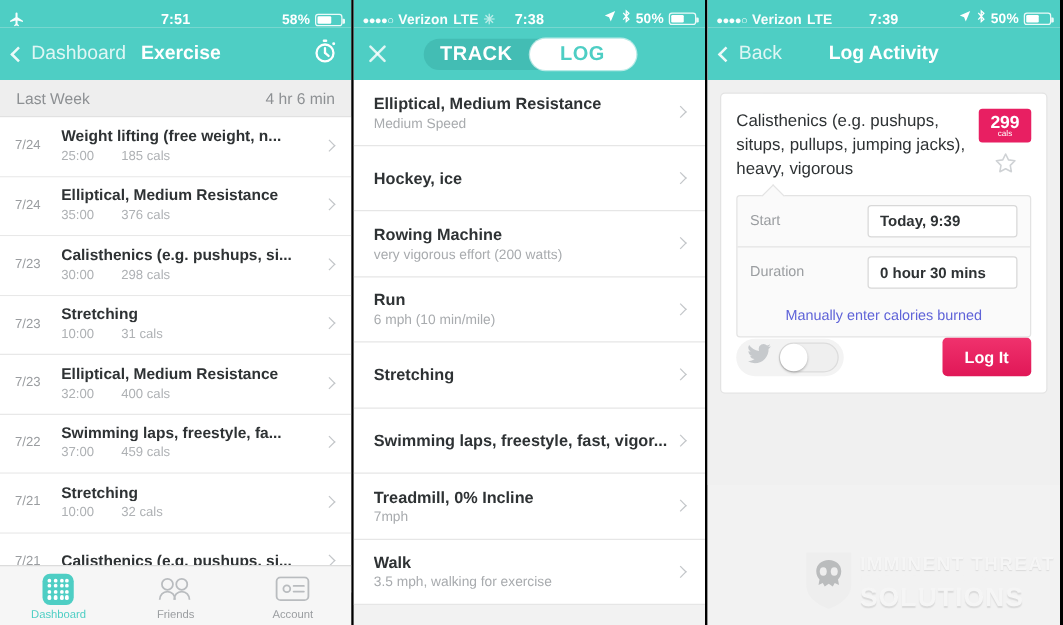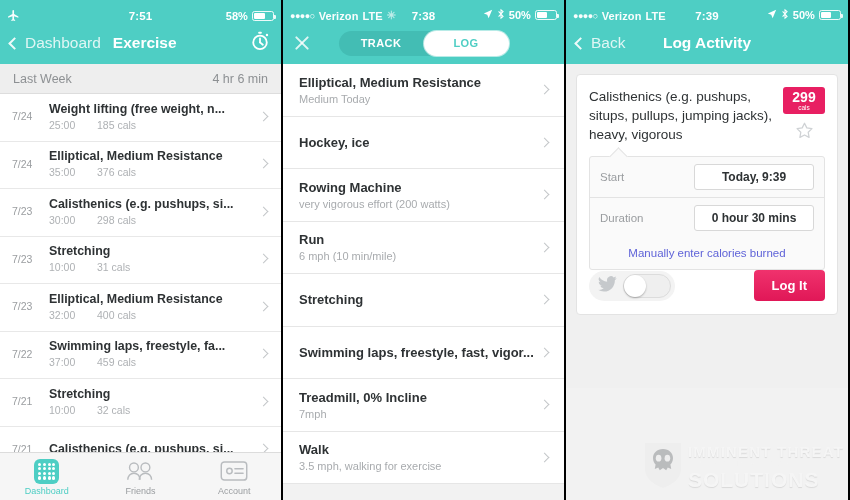--- a/index.html
+++ b/index.html
@@ -131,21 +131,21 @@
   }
   .dash-sq i { background: #fff; border-radius: 50%; }
 
   
   .seg-wrap {
     display: flex; align-items: center; margin: 0 auto;
     background: #43bdb4; border-radius: 14px; height: 25px; padding: 0;
     width: 170px; position: relative; z-index: 2;
   }
   .seg {
-    flex: 1; text-align: center; font-size: 11px; font-weight: bold;
+    flex: 1; text-align: center; font-size: 16px; font-weight: bold;
     color: #ffffff; line-height: 25px; border-radius: 14px; cursor: pointer;
     letter-spacing: .4px;
   }
   .seg.active { background: #ffffff; color: #4ecec4; box-shadow: 0 0 0 1px rgba(255,255,255,.6); }
   .x-close { width: 18px; height: 18px; position: relative; cursor: pointer; }
   .x-close::before, .x-close::after {
     content: ""; position: absolute; left: 0; top: 8px; width: 18px; height: 2px;
     background: rgba(255,255,255,.82); border-radius: 1px;
   }
   .x-close::before { transform: rotate(45deg); }
@@ -194,21 +194,21 @@
     transform: rotate(45deg);
   }
   .field-row {
     display: flex; align-items: center; padding: 7px 10px;
     border-bottom: 1px solid #e3e3e3;
   }
   .field-label { font-size: 11.5px; color: #9a9da0; flex: 0 0 auto; }
   .field-input {
     margin-left: auto; background: #fff; border: 1px solid #d8d8d8;
     border-radius: 3px; padding: 5px 9px; font-size: 12px; font-weight: bold;
-    color: #2e3234; min-width: 120px; text-align: center; cursor: pointer;
+    color: #2e3234; min-width: 120px; text-align: left; cursor: pointer;
   }
   .manual-link {
     text-align: center; padding: 9px 0 10px; font-size: 11.5px;
     color: #5f63d8; cursor: pointer;
   }
   .card-foot { display: flex; align-items: center; }
   .share {
     display: flex; align-items: center; background: #f3f3f3;
     border-radius: 16px; height: 30px; padding: 0 4px 0 9px; gap: 6px;
   }
@@ -457,21 +457,21 @@
         <div class="seg">TRACK</div>
         <div class="seg active">LOG</div>
       </div>
       <div style="width:18px"></div>
     </div>
 
     <div class="track-list">
       <div class="track-row">
         <div class="track-body">
           <div class="track-title">Elliptical, Medium Resistance</div>
-          <div class="track-sub">Medium Today</div>
+          <div class="track-sub">Medium Speed</div>
         </div>
         <span class="chev-r"></span>
       </div>
       <div class="track-row">
         <div class="track-body">
           <div class="track-title">Hockey, ice</div>
         </div>
         <span class="chev-r"></span>
       </div>
       <div class="track-row">

